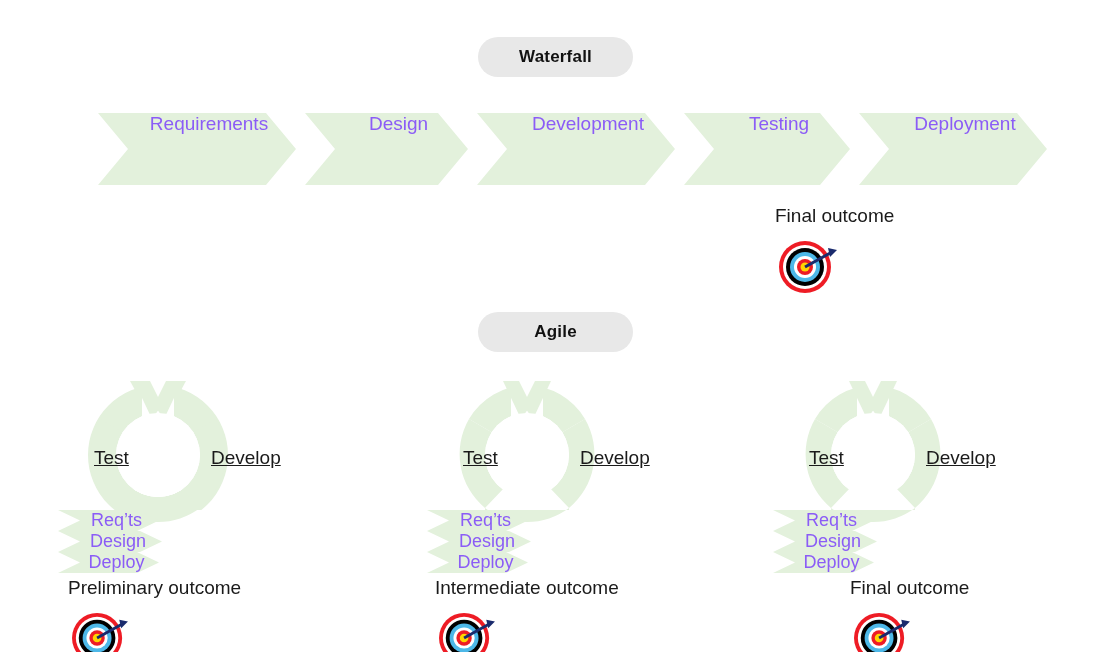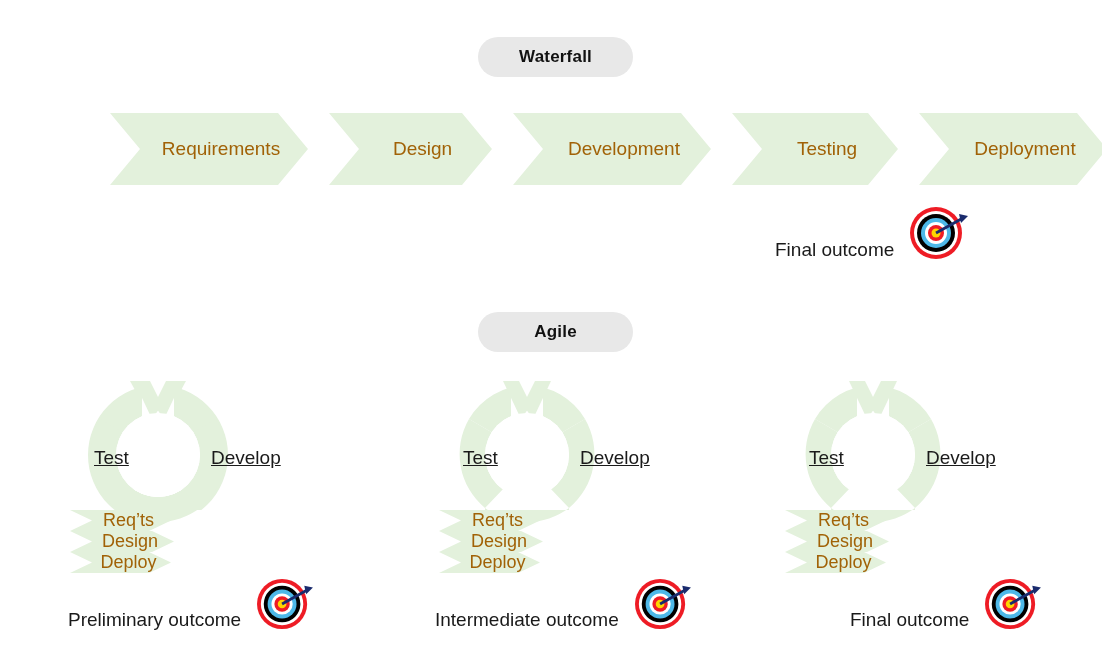--- a/index.html
+++ b/index.html
@@ -40,25 +40,24 @@
 
   
   .chevron-row {
     position: absolute;
     display: flex;
   }
   .chevron {
     position: relative;
     background: #e3f1dc;
     display: flex;
-    align-items: center;
+    align-items: flex-start;
     justify-content: center;
-    color: #a16207;
+    color: #8b5cf6;
     box-sizing: border-box;
-    margin-left: 12px;
   }
 
   
   .wf-row { left: 98px; top: 104px; height: 72px; }
   .wf-chev {
     height: 72px;
     font-size: 19px;
     margin-right: 9px;
     clip-path: polygon(0 0, calc(100% - 30px) 0, 100% 50%, calc(100% - 30px) 100%, 0 100%, 30px 50%);
     padding-left: 24px;
@@ -90,23 +89,24 @@
     font-size: 19px;
     color: #1a1a1a;
     white-space: nowrap;
     text-decoration: underline;
   }
 
   
   .outcome {
     position: absolute;
     display: flex;
-    align-items: flex-end;
+    align-items: flex-start;
     gap: 12px;
     white-space: nowrap;
+    flex-direction: column;
   }
   .outcome-text {
     font-size: 19px;
     color: #1a1a1a;
   }
   .target-icon { display: block; }
   .target-icon svg { display: block; }
 </style>
 </head>
 <body>

